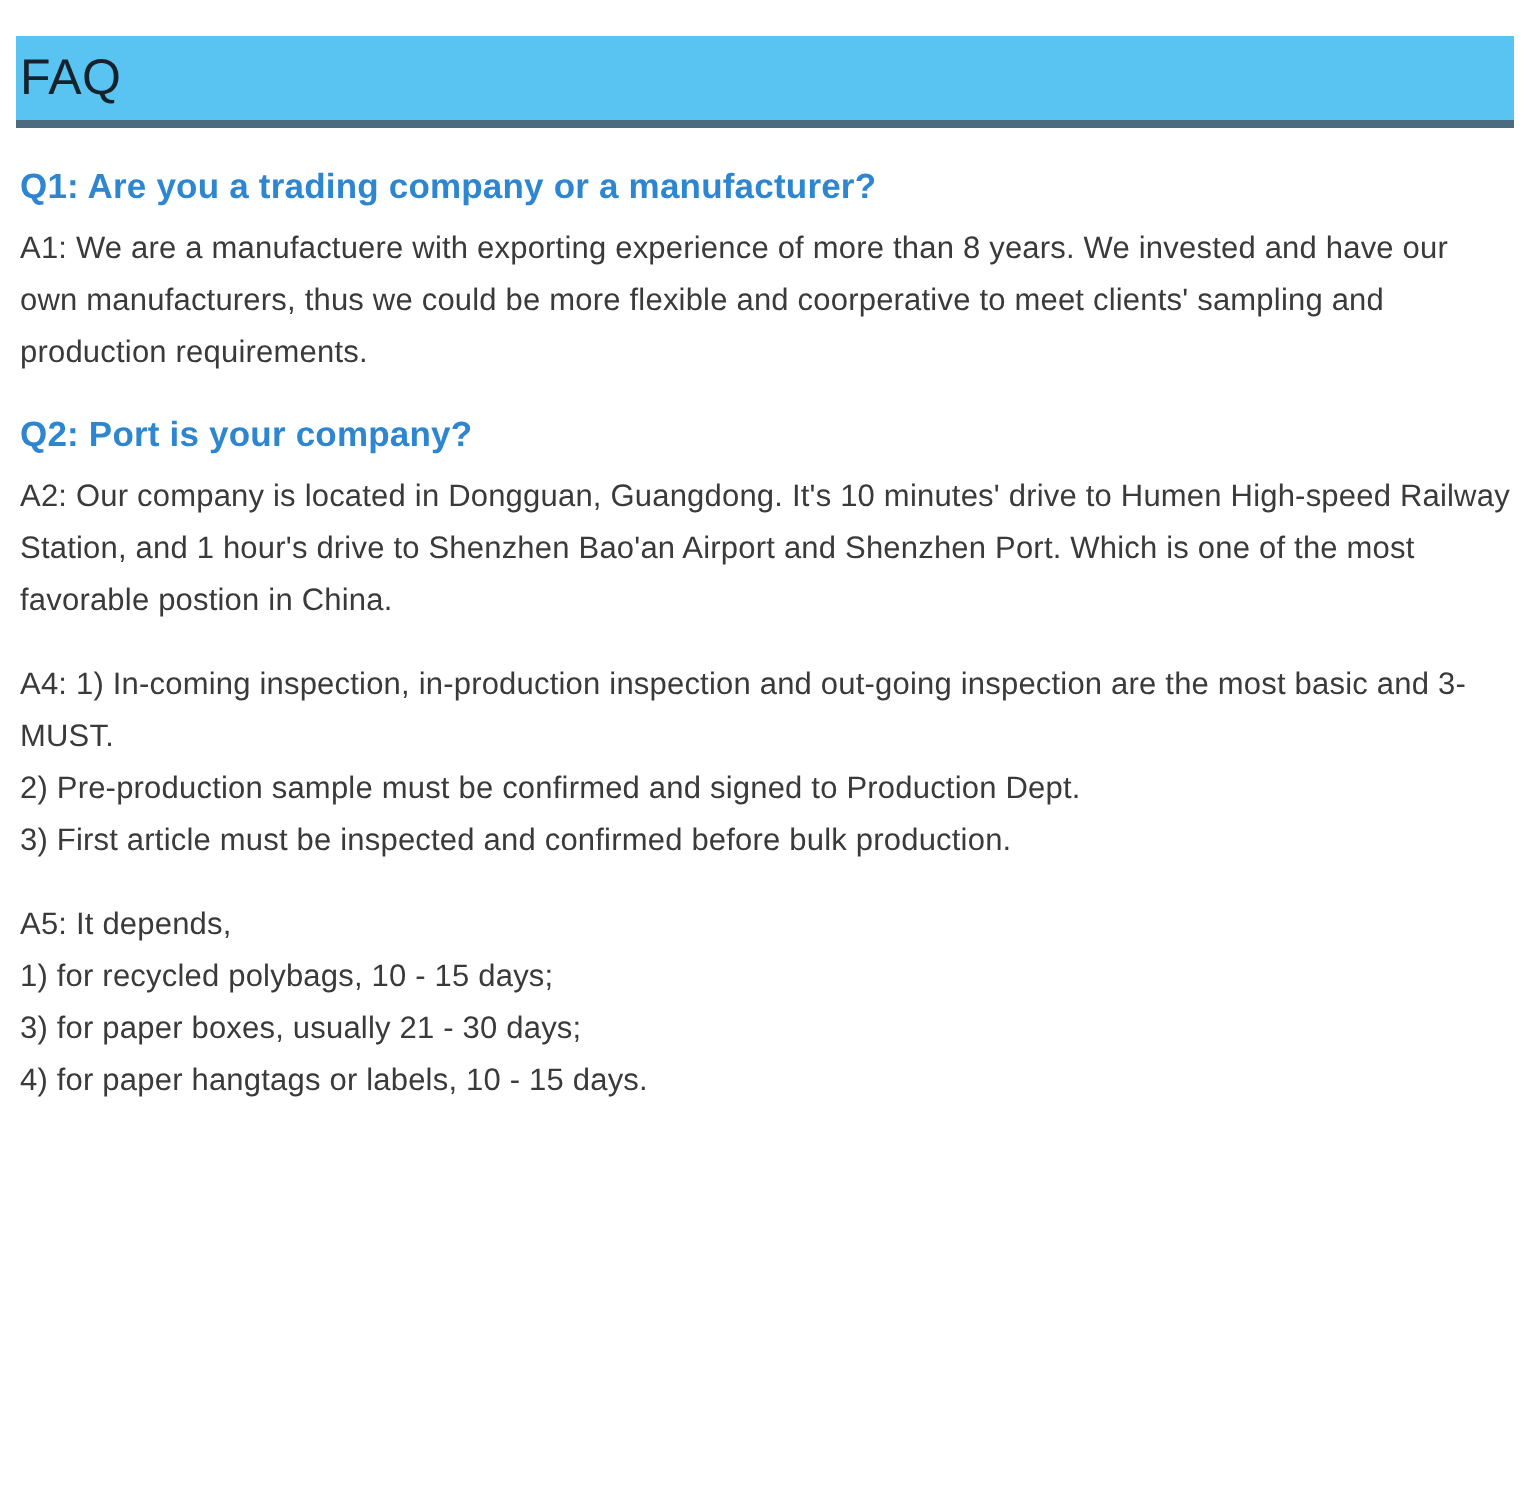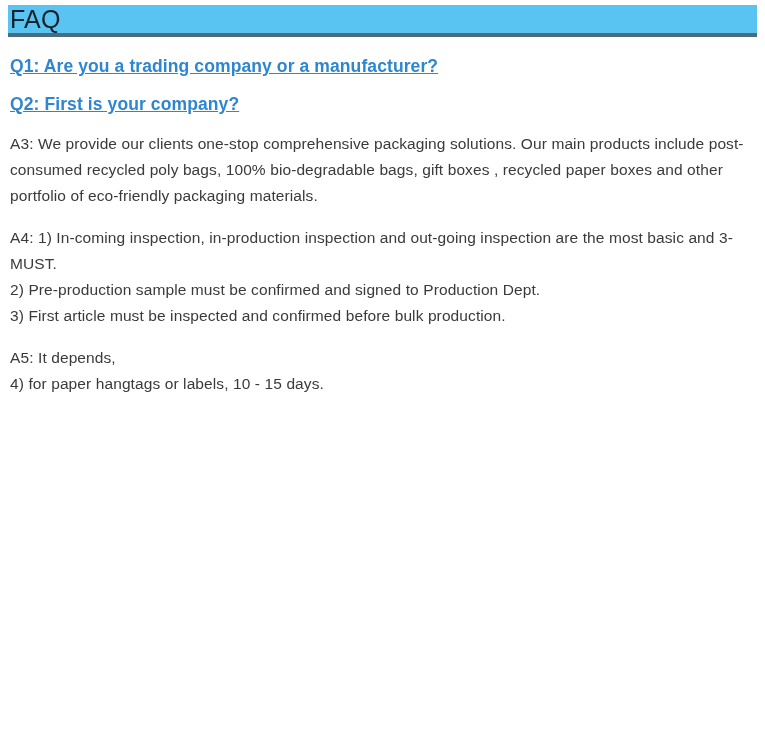--- a/index.html
+++ b/index.html
@@ -17,22 +17,22 @@
     background: var(--page_bg);
     font-family: "Liberation Sans", sans-serif;
   }
   .page {
     width: 765px;
     height: 748px;
     overflow: hidden;
     background: var(--page_bg);
   }
   .faq-bar {
-    margin: 5px 8px 0 8px;
-    height: 32px;
+    margin: 18px 8px 0 8px;
+    height: 46px;
     background: var(--header_bg);
     border-bottom: 4px solid var(--header_border);
     display: flex;
     align-items: center;
     padding: 12px 2px;
   }
   .faq-bar h1 {
     margin: 0;
     font-size: 25px;
     font-weight: 400;
@@ -45,21 +45,20 @@
   .item {
     margin: 0 0 16px 0;
   }
   .q {
     margin: 0 0 8px 0;
     font-size: 17.5px;
     line-height: 22px;
     font-weight: 700;
     color: var(--question);
     letter-spacing: 0.1px;
-    text-decoration: underline;
   }
   .a {
     margin: 0;
     font-size: 15.5px;
     line-height: 26px;
     color: var(--answer);
     letter-spacing: 0.1px;
   }
 </style>
 </head>
@@ -68,36 +67,39 @@
 <div class="page">
 
   <header class="faq-bar">
     <h1>FAQ</h1>
   </header>
 
   <main class="content">
 
     <section class="item">
       <h2 class="q">Q1: Are you a trading company or a manufacturer?</h2>
+      <p class="a">A1: We are a manufactuere with exporting experience of more than 8 years. We invested and have our own manufacturers, thus we could be more flexible and coorperative to meet clients' sampling and production requirements.</p>
     </section>
 
     <section class="item">
-      <h2 class="q">Q2: First is your company?</h2>
+      <h2 class="q">Q2: Port is your company?</h2>
+      <p class="a">A2: Our company is located in Dongguan, Guangdong. It's 10 minutes' drive to Humen High-speed Railway Station, and 1 hour's drive to Shenzhen Bao'an Airport and Shenzhen Port. Which is one of the most favorable postion in China.</p>
     </section>
 
     <section class="item">
-      <p class="a">A3: We provide our clients one-stop comprehensive packaging solutions. Our main products include post-consumed recycled poly bags, 100% bio-degradable bags, gift boxes , recycled paper boxes and other portfolio of eco-friendly packaging materials.</p>
     </section>
 
     <section class="item">
       <p class="a">A4: 1) In-coming inspection, in-production inspection and out-going inspection are the most basic and 3-MUST.</p>
       <p class="a">2) Pre-production sample must be confirmed and signed to Production Dept.</p>
       <p class="a">3) First article must be inspected and confirmed before bulk production.</p>
     </section>
 
     <section class="item">
       <p class="a">A5: It depends,</p>
+      <p class="a">1) for recycled polybags, 10 - 15 days;</p>
+      <p class="a">3) for paper boxes, usually 21 - 30 days;</p>
       <p class="a">4) for paper hangtags or labels, 10 - 15 days.</p>
     </section>
 
   </main>
 
 </div>
 
 </body></html>

